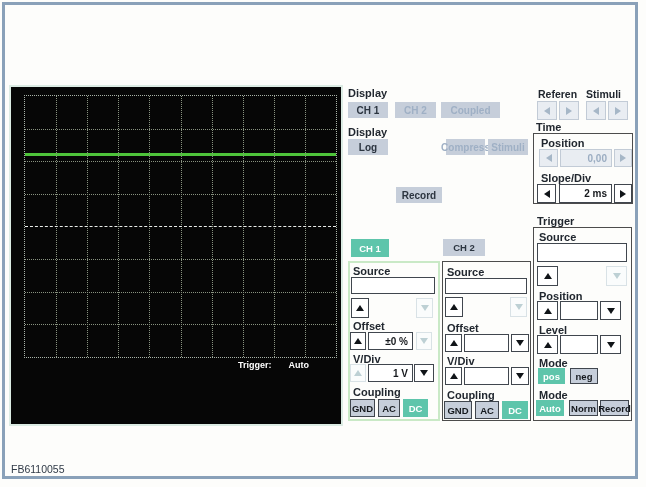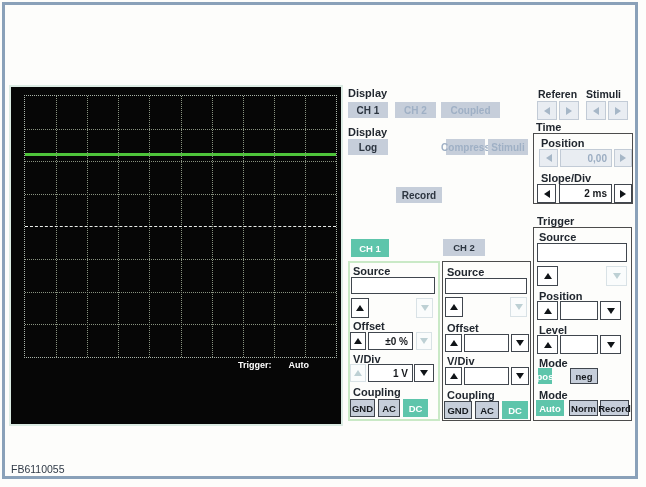--- a/index.html
+++ b/index.html
@@ -139,21 +139,21 @@
     </div>
   <div class="lbl" style="left:539px;top:324px;text-align:right;">Level</div>
   <div class="spin" style="left:537px;top:335px;width:21px;height:19px;">
       <span class="tri t-up"></span>
     </div>
   <div class="field" style="left:560px;top:335px;width:38px;height:19px;"></div>
   <div class="spin" style="left:600px;top:335px;width:21px;height:19px;">
       <span class="tri t-down"></span>
     </div>
   <div class="lbl" style="left:539px;top:357px;">Mode</div>
-  <div class="darkbtn teal" style="left:538px;top:368px;width:14px;height:16px;">pos</div>
+  <div class="darkbtn teal" style="left:538px;top:368px;width:27px;height:16px;">pos</div>
   <div class="darkbtn" style="left:570px;top:368px;width:28px;height:16px;">neg</div>
   <div class="lbl" style="left:539px;top:389px;">Mode</div>
   <div class="darkbtn teal" style="left:536px;top:400px;width:28px;height:16px;">Auto</div>
   <div class="darkbtn" style="left:569px;top:400px;width:29px;height:16px;">Norm</div>
   <div class="darkbtn" style="left:600px;top:400px;width:29px;height:16px;">Record</div>
 
   <div class="tab teal" style="left:351px;top:239px;width:38px;height:18px;">CH 1</div>
   <div class="tab" style="left:443px;top:239px;width:42px;height:17px;background:#c6ceda;color:#2c3540;">CH 2</div>
 
   <div class="box ch1" style="left:348px;top:261px;width:92px;height:160px;"></div>

